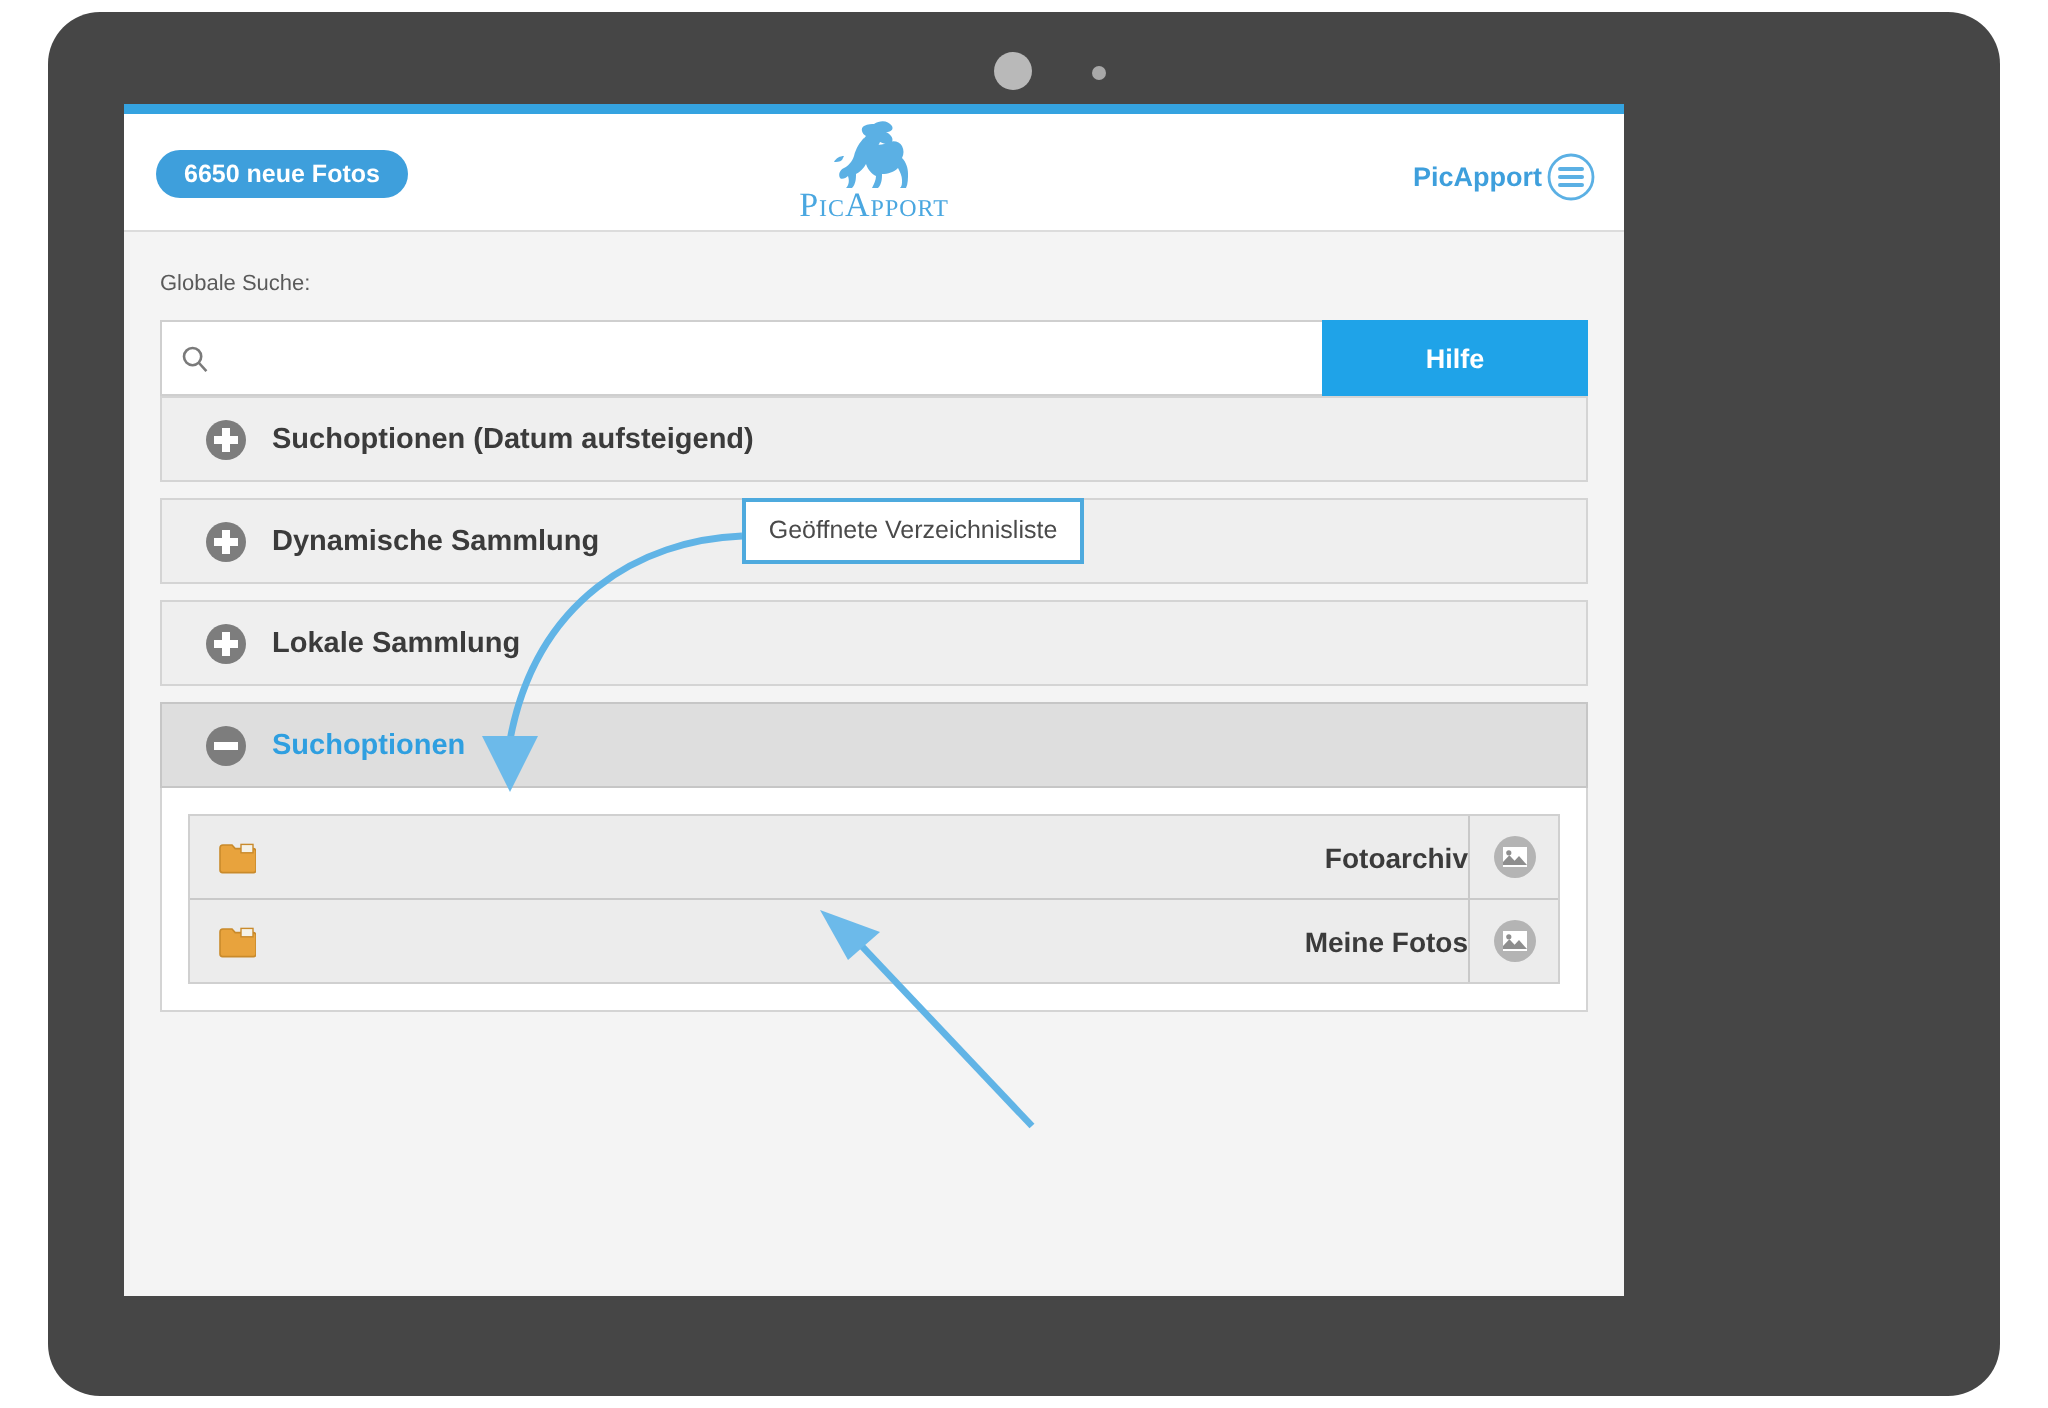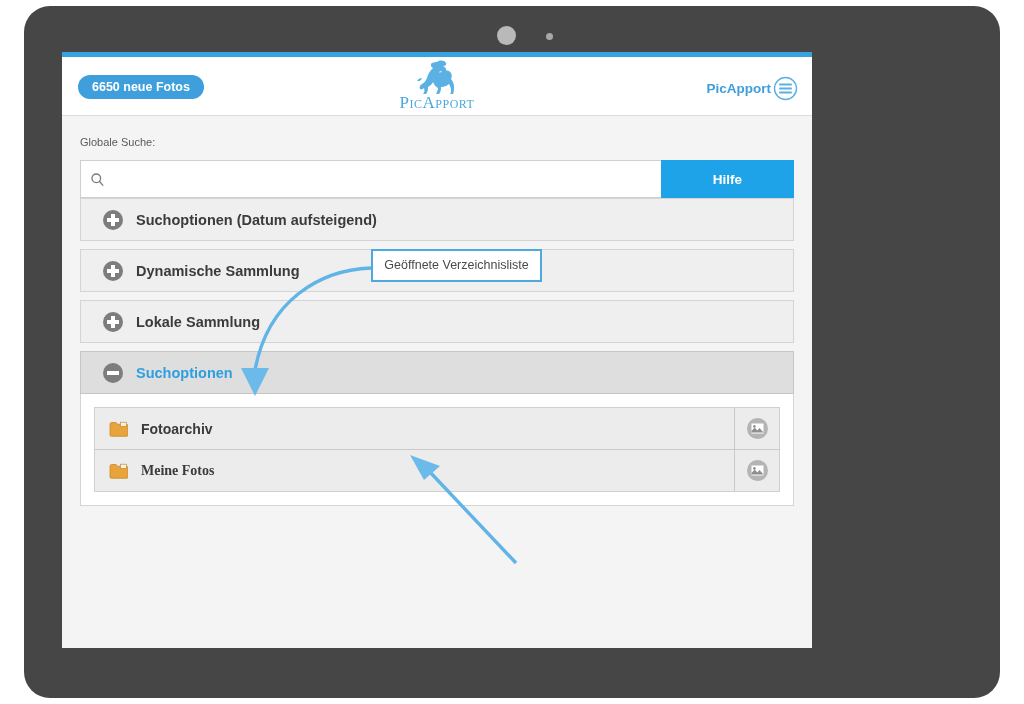--- a/index.html
+++ b/index.html
@@ -187,30 +187,31 @@
 
   .acc-panel {
     background: #ffffff;
     border: 1px solid #d4d4d4;
     border-top: none;
     padding: 13px;
     margin-bottom: 8px;
   }
   .folder-list {
     border: 1px solid #d0d0d0;
+    text-align: right;
   }
   .folder-row {
     display: flex;
     align-items: center;
     height: 41px;
     background: #ececec;
     border-bottom: 1px solid #c9c9c9;
     cursor: pointer;
   }
-  .folder-row:last-child { border-bottom: none; font-family: Liberation Serif, serif; }
+  .folder-row:last-child { border-bottom: none; }
   .folder-icon { line-height: 0; margin: 0 13px 0 14px; }
   .folder-name {
     font-size: 14px;
     font-weight: bold;
     color: #3b3b3b;
     flex: 1;
   }
   .folder-action {
     width: 44px;
     height: 100%;

